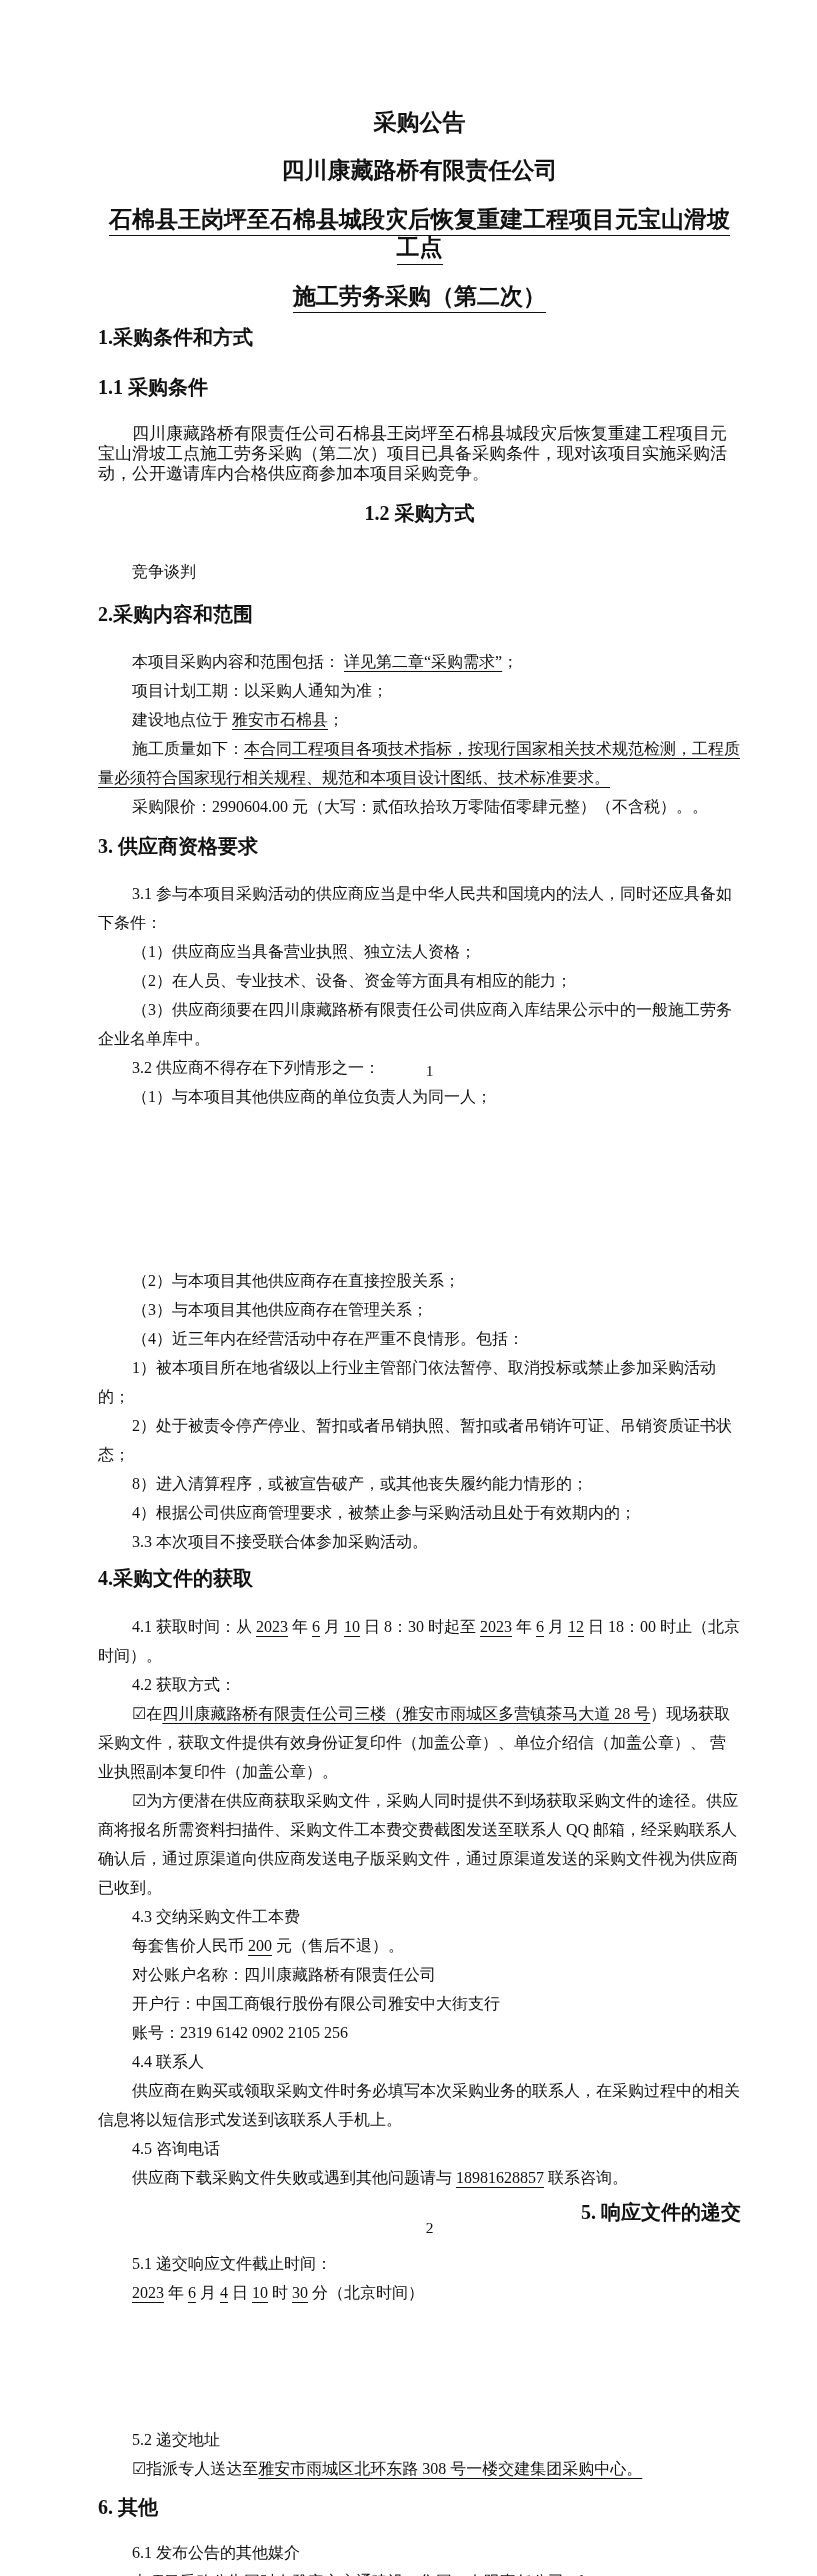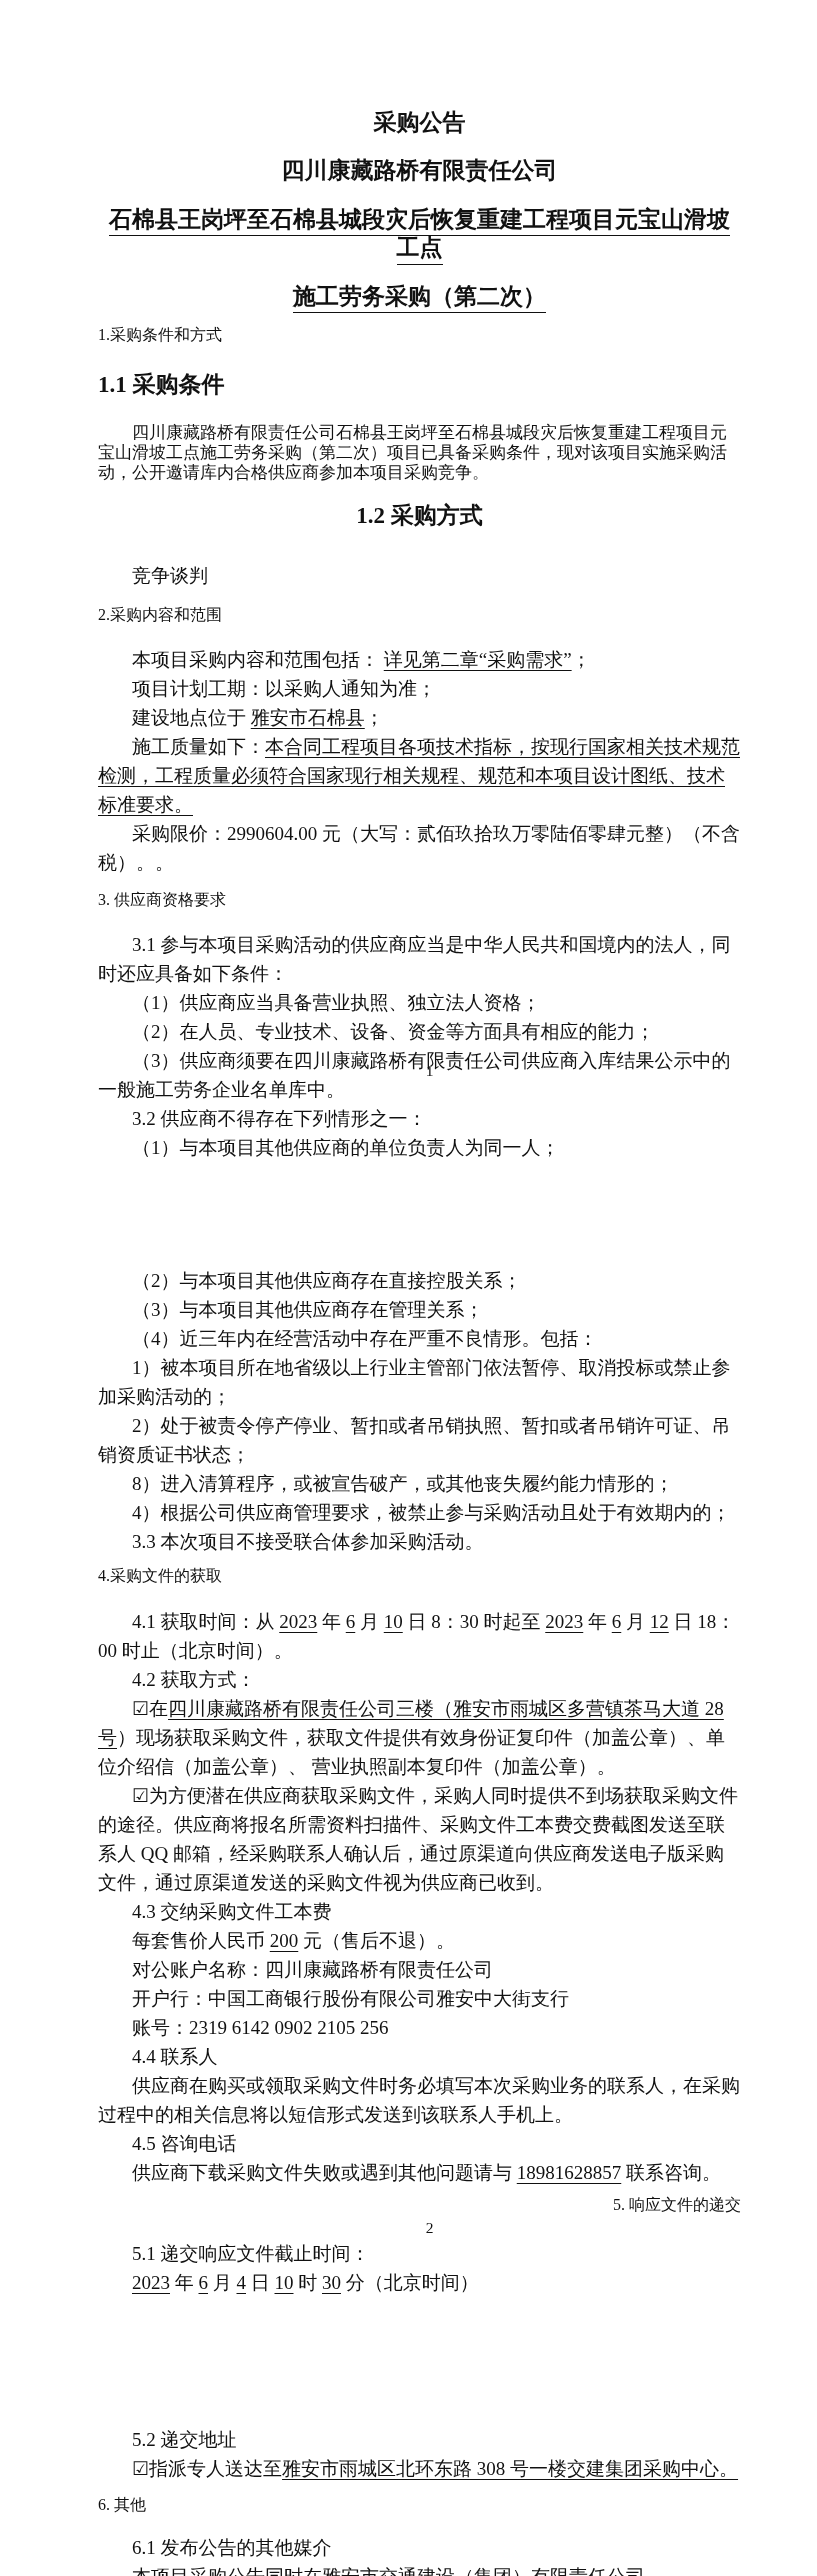--- a/index.html
+++ b/index.html
@@ -2,23 +2,23 @@
 <html style="font-size:8.2px"><head>
 <meta charset="utf-8">
 <style>
   html,body{margin:0;padding:0;background:#ffffff;}
   body{width:818px;font-family:"Liberation Serif","DejaVu Serif",serif;color:#111111;}
   .doc{width:818px;}
   .page{position:relative;width:818px;height:1157px;box-sizing:border-box;
         background:#ffffff;padding:0 77px 0 98px;overflow:hidden;}
   .titleline{text-align:center;font-size:23px;font-weight:bold;margin:0 0 19.6px 0;line-height:1.25;}
   .titleline .tu{border-bottom:1.5px solid #111;padding-bottom:3.1px;}
-  .h1{font-size:16px;font-weight:normal;margin:13.4px 0 25px 0;line-height:1.2;}
-  .h2{font-size:23px;font-weight:bold;margin:0 0 23px 0;padding-left:0;}
-  .bp{font-size:19px;line-height:29px;margin:0;text-indent:34px;}
+  .h1{font-size:20px;font-weight:bold;margin:13.4px 0 25px 0;line-height:1.2;}
+  .h2{font-size:20px;font-weight:bold;margin:0 0 23px 0;padding-left:0;}
+  .bp{font-size:16px;line-height:29px;margin:0;text-indent:34px;}
   .tight{font-size:17px;line-height:20px;margin:0 0 16.5px 0;text-indent:34px;}
   .mb30{margin-bottom:15.5px;}
   .useg{text-decoration:underline;text-underline-offset:4.1px;text-decoration-thickness:1px;}
   .pagenum{position:absolute;bottom:77px;left:calc(50% + 20.6px);transform:translateX(-50%);
            font-size:15.5px;font-family:"Liberation Serif",serif;}
   .pt1{padding-top:109px;}
   .pt2{padding-top:109px;}
   .pt3{padding-top:111px;}
 </style>
 </head>

